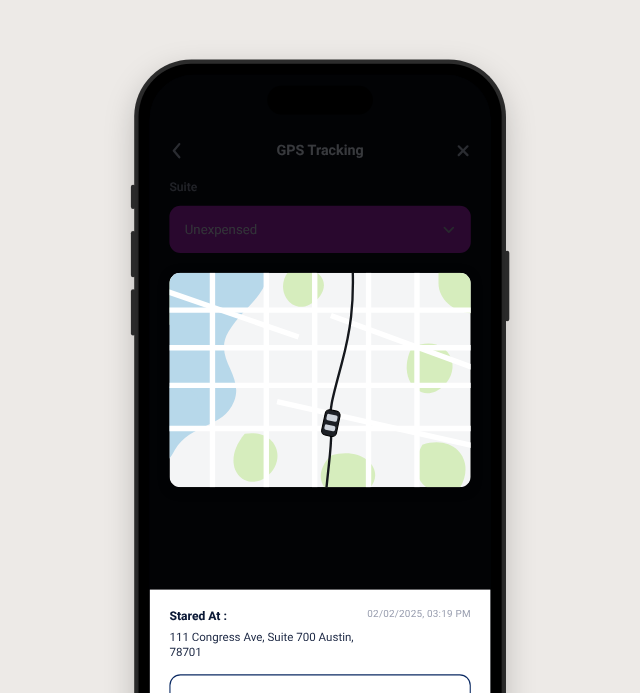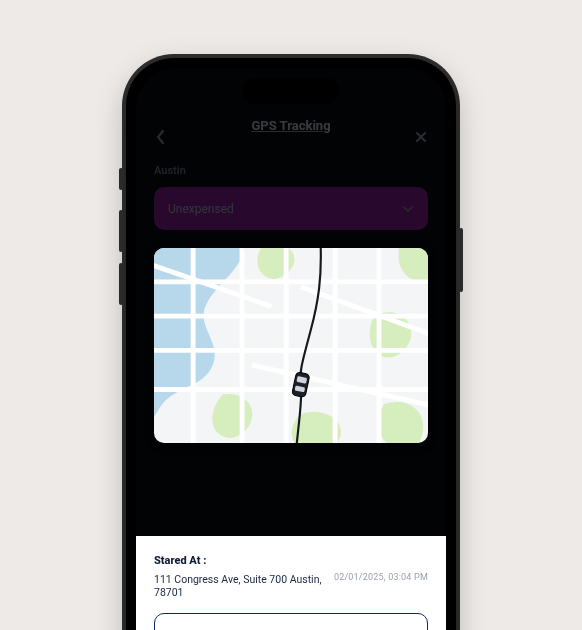--- a/index.html
+++ b/index.html
@@ -69,25 +69,24 @@
 
   .app {
     position: absolute;
     inset: 0;
     padding-top: 50px;
     color: #a7aab3;
   }
 
   .topbar {
     display: flex;
-    align-items: flex-start;
+    align-items: center;
     justify-content: center;
     position: relative;
     height: 38px;
-    text-decoration: underline;
   }
   .topbar .back, .topbar .close {
     position: absolute;
     top: 50%;
     transform: translateY(-50%);
     width: 30px; height: 30px;
     display: flex; align-items: center; justify-content: center;
     color: #9aa0ae;
     opacity: .6;
   }
@@ -140,21 +139,21 @@
     border-top-left-radius: 0px;
     border-top-right-radius: 0px;
     padding: 18px 18px 24px;
     z-index: 6;
     height: 212px;
   }
   .started-col { display:flex; flex-direction:column; }
   .started-row {
     display: flex;
     justify-content: space-between;
-    align-items: center;
+    align-items: flex-start;
     margin-bottom: 14px;
   }
   .started-lbl {
     font-size: 11px;
     font-weight: 800;
     color: #0c1a37;
     margin-bottom: 6px;
   }
   .started-addr {
     font-size: 10.5px;
@@ -205,21 +204,21 @@
         </div>
         <div class="topbar-title">GPS Tracking</div>
         <div class="close">
           <svg width="14" height="14" viewBox="0 0 14 14">
               <path d="M3 3 L11 11 M11 3 L3 11" stroke="currentColor" stroke-width="2" fill="none" stroke-linecap="round"></path>
             </svg>
         </div>
       </div>
 
       <div class="status-section">
-        <div class="status-label">Austin</div>
+        <div class="status-label">Suite</div>
         <div class="dropdown">
           <span class="dropdown-text">Unexpensed</span>
           <span class="chev">
             <svg width="12" height="10" viewBox="0 0 12 10">
                 <path d="M2 3 L6 7 L10 3" stroke="currentColor" stroke-width="1.6" fill="none" stroke-linecap="round" stroke-linejoin="round"></path>
               </svg>
           </span>
         </div>
       </div>
 
@@ -264,21 +263,21 @@
           </g>
         </svg>
       </div>
 
       <div class="sheet">
         <div class="started-row">
           <div class="started-col">
             <div class="started-lbl">Stared At :</div>
             <div class="started-addr">111 Congress Ave, Suite 700 Austin, 78701</div>
           </div>
-          <div class="ts">02/01/2025,  03:04 PM</div>
+          <div class="ts">02/02/2025,  03:19 PM</div>
         </div>
 
         <div class="dist-box">
           <div class="dist-val">12 KM</div>
 
         </div>
 
       </div>
 
     </div>

